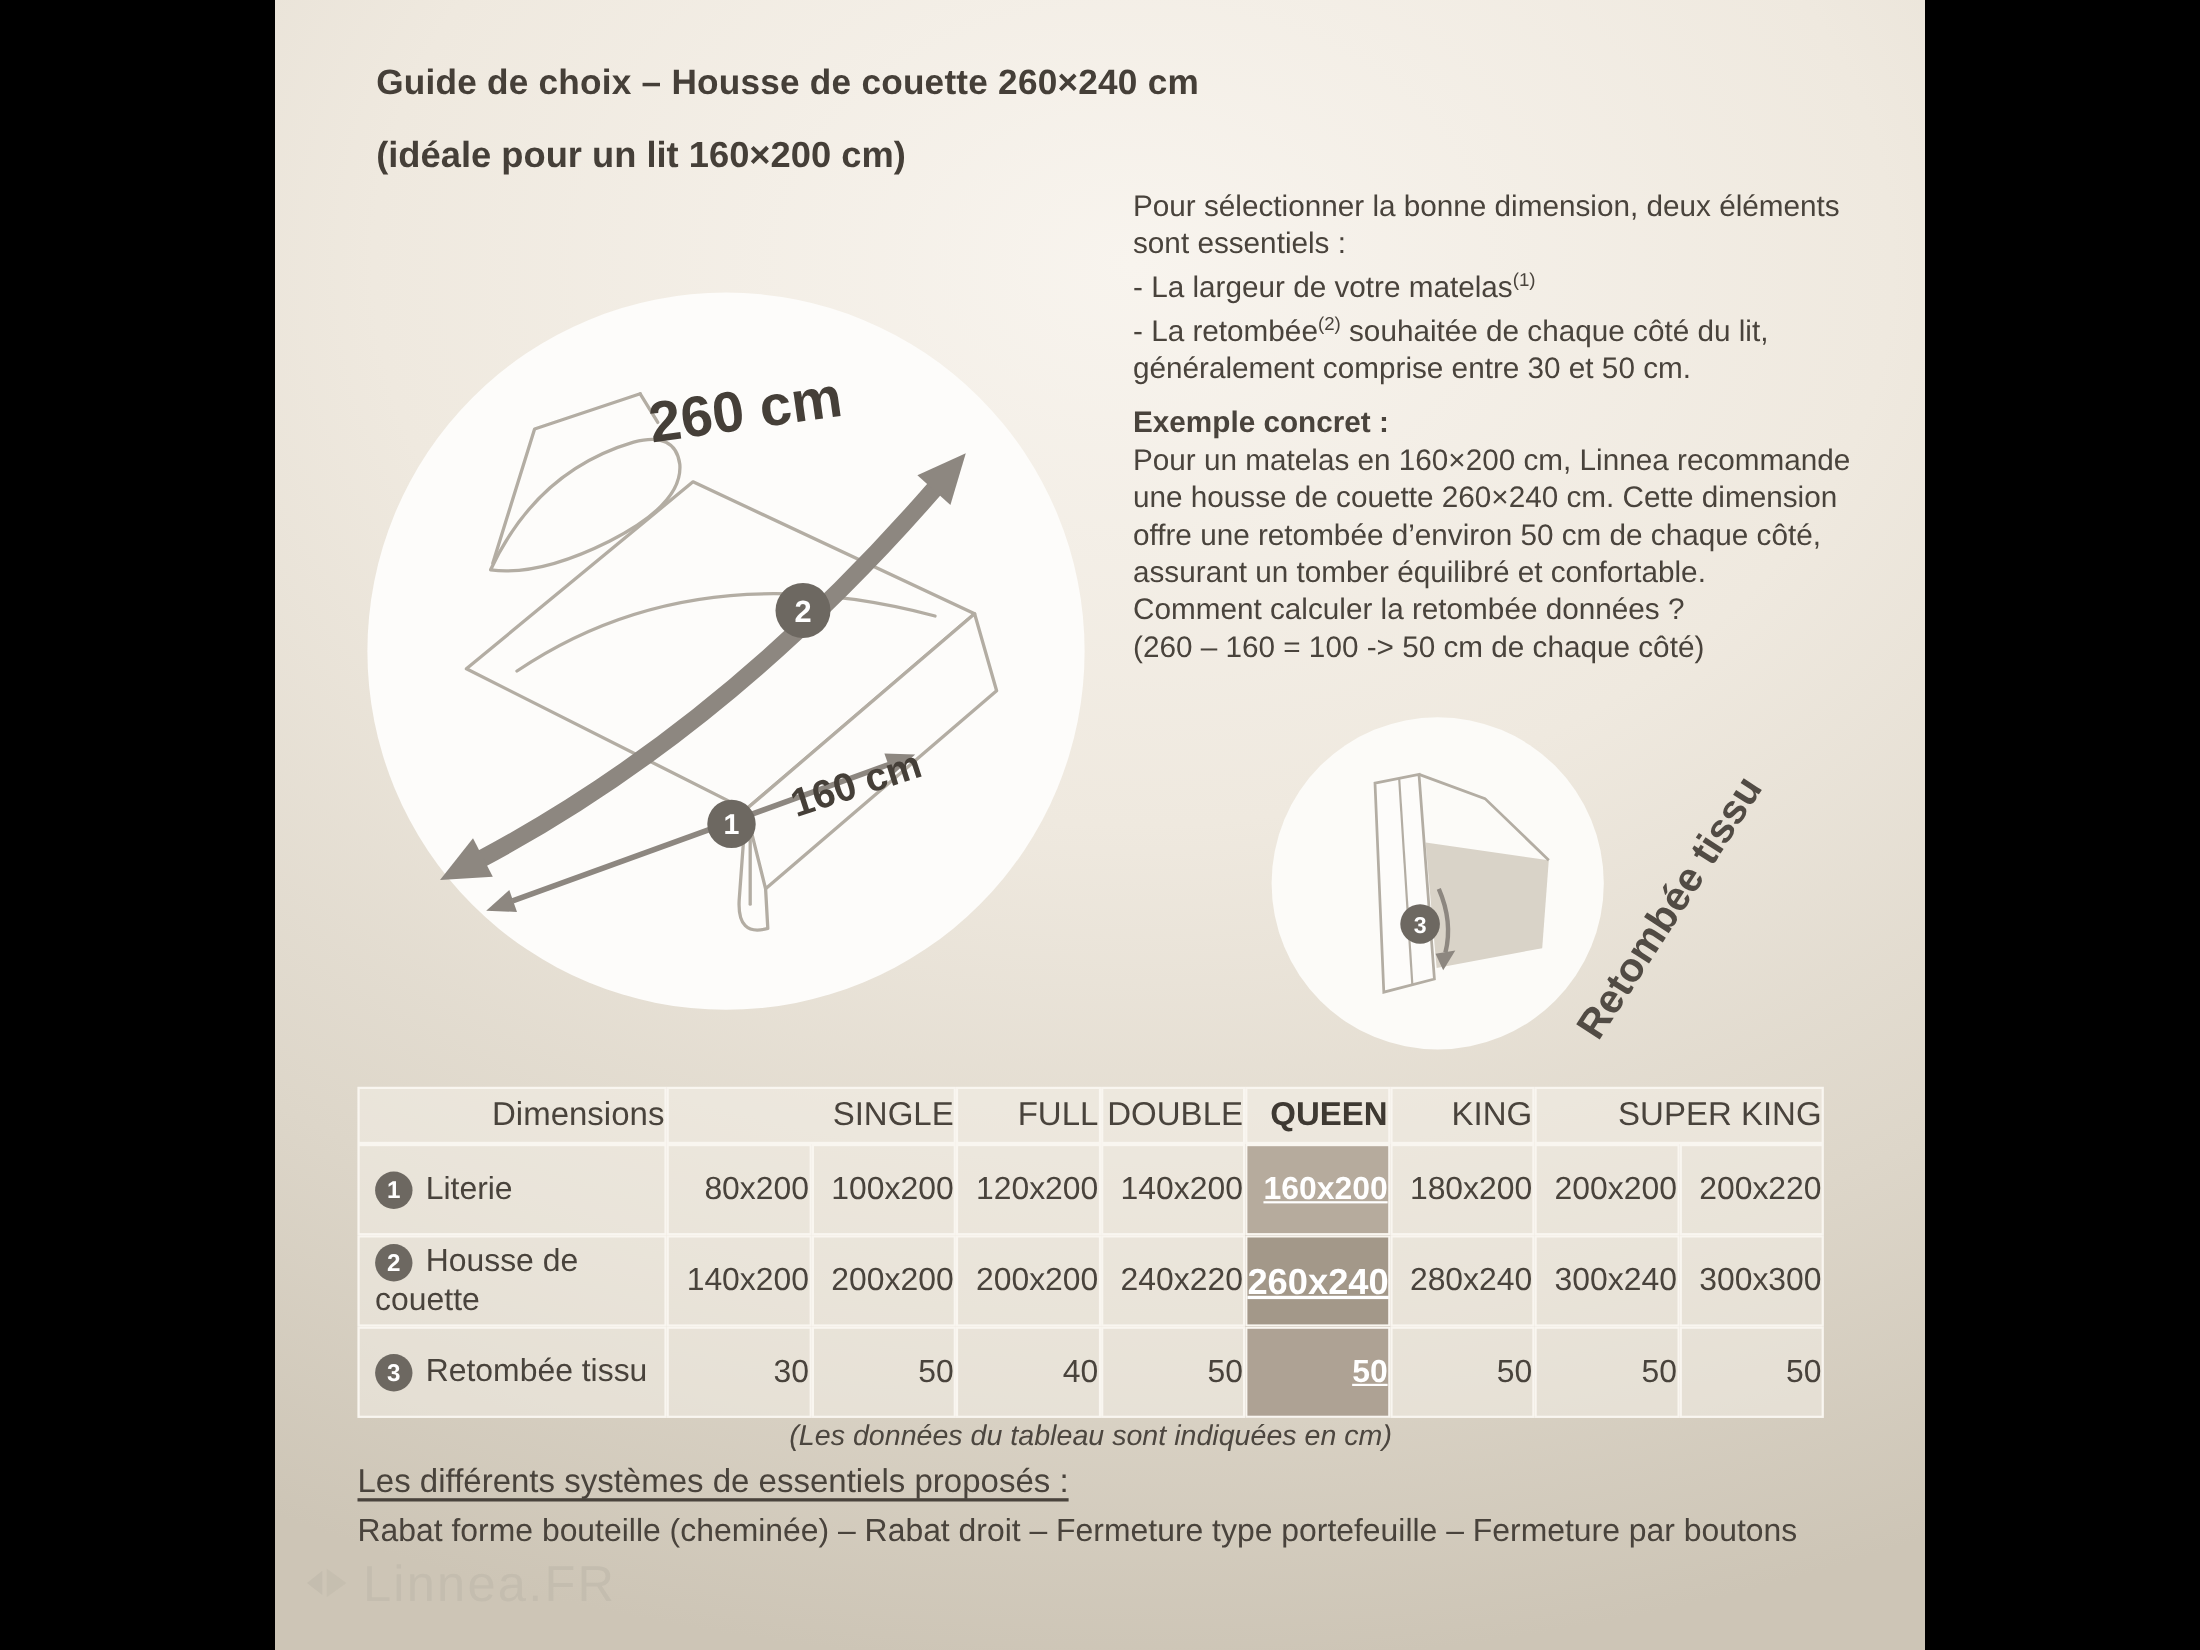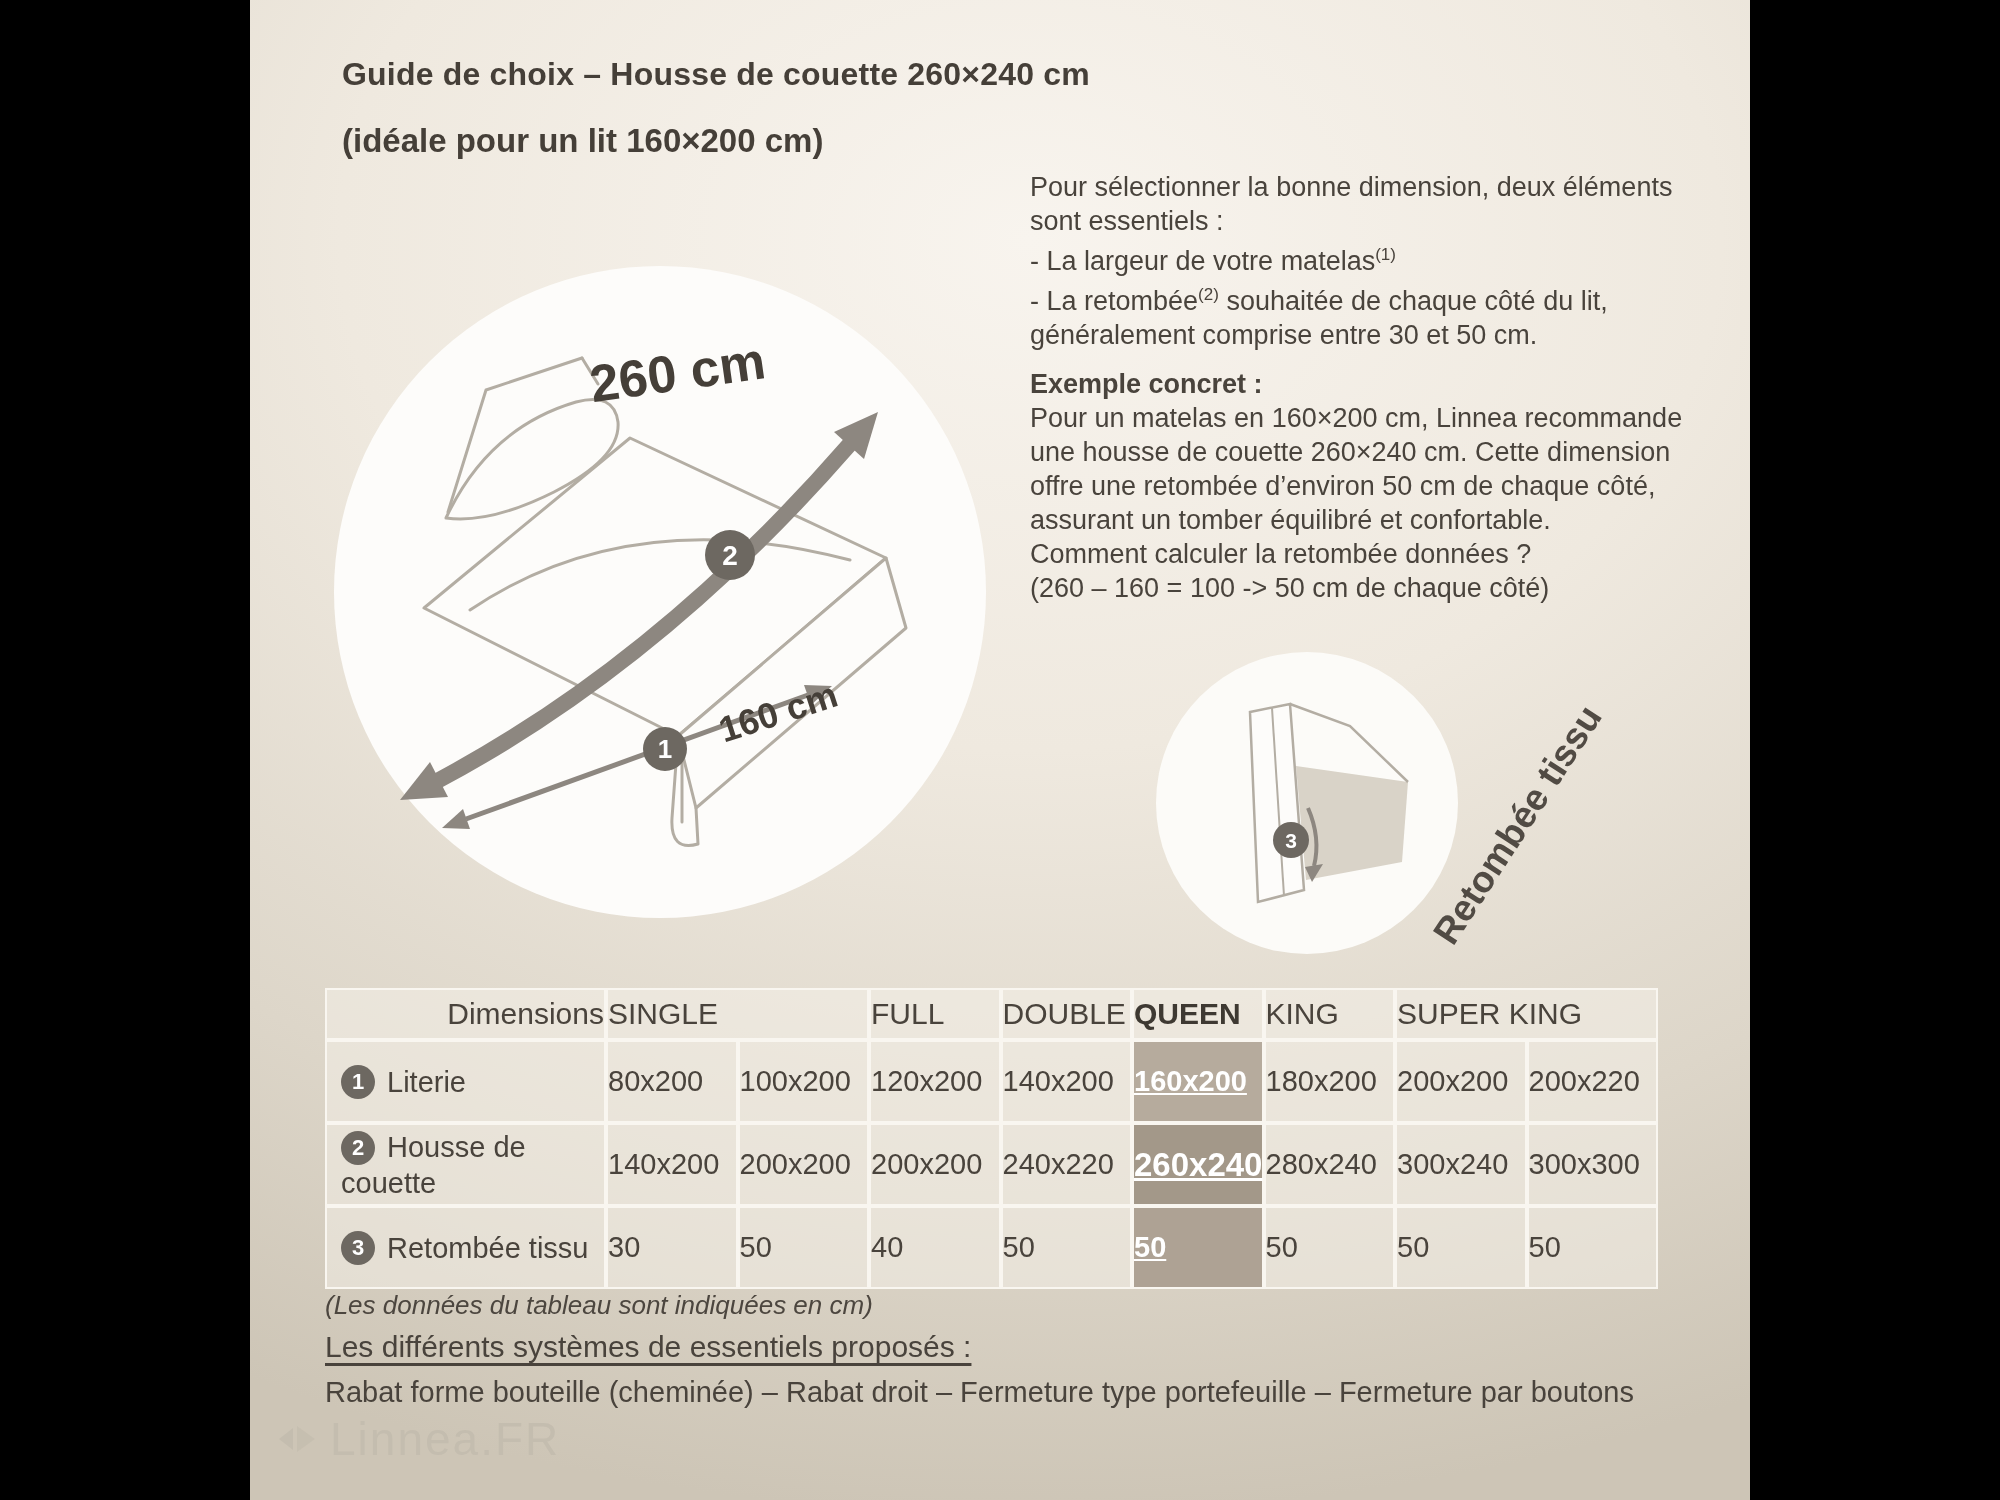--- a/index.html
+++ b/index.html
@@ -47,42 +47,42 @@
 
   table.size-table {
     position:absolute; left:75px; top:988px; width:1333px;
     border-collapse:separate; border-spacing:0; table-layout:fixed;
     font-size:29px; color:#49433c;
   }
   table.size-table col.c-lab { width:281px; }
   table.size-table th, table.size-table td {
     border:2px solid #f9f6f0;
     background:rgba(246,241,233,0.5);
-    text-align:left; font-weight:normal; padding:0;
+    text-align:right; font-weight:normal; padding:0;
   }
   table.size-table thead th { height:48px; font-size:30px; }
   table.size-table th.corner { text-align:right; padding-left:24px; }
   table.size-table tbody td { height:79px; }
   table.size-table td.lab { text-align:left; padding-left:14px; }
   table.size-table th.hl-head { font-weight:bold; color:#3e3932; }
   table.size-table td.hl { color:#ffffff; font-weight:bold;text-decoration:underline; }
   table.size-table td.hl.r0 { background:#b6ab9d; }
   table.size-table td.hl.r1 { background:#a39889; font-size:33px; }
   table.size-table td.hl.r2 { background:#aea294; }
 
   .badge-chip {
     display:inline-block; width:34px; height:34px; border-radius:50%;
     background:#6d6861; color:#fff; font-size:22px; font-weight:bold;
     text-align:center; line-height:34px; margin-right:12px; vertical-align:middle;
   }
   .row-label-text { vertical-align:middle; }
 
   .table-note {
     position:absolute; left:75px; top:1290px; width:1333px;
-    text-align:left; font-style:italic; font-size:26px; color:#4c463f;
+    text-align:center; font-style:italic; font-size:26px; color:#4c463f;
   }
   .closures-heading {
     position:absolute; left:75px; top:1330px; font-size:30px; color:#49433c;
     text-decoration:underline; text-underline-offset:6px;
   }
   .closures-body {
     position:absolute; left:75px; top:1376px; font-size:29px; color:#49433c;
     white-space:nowrap;
   }
 

